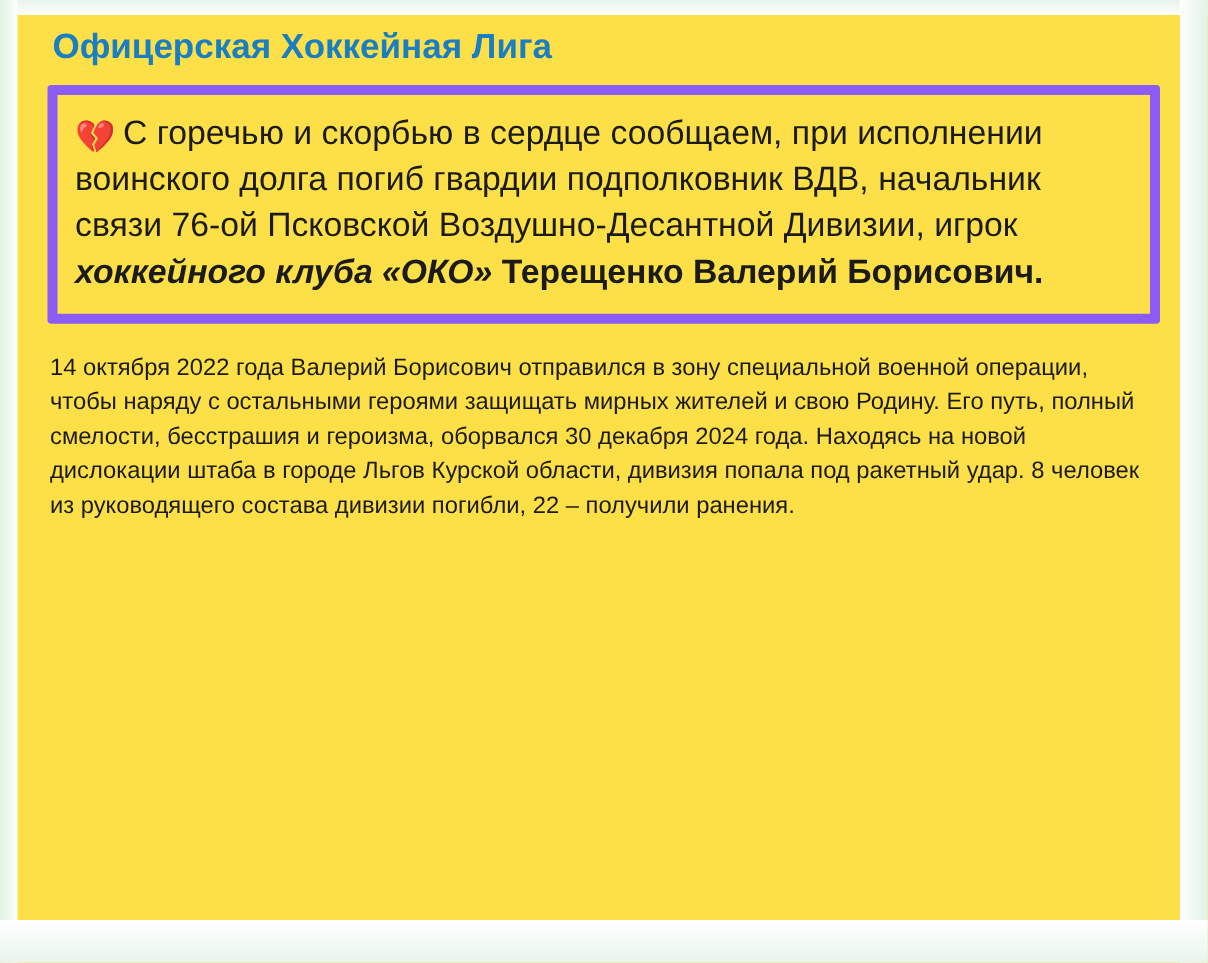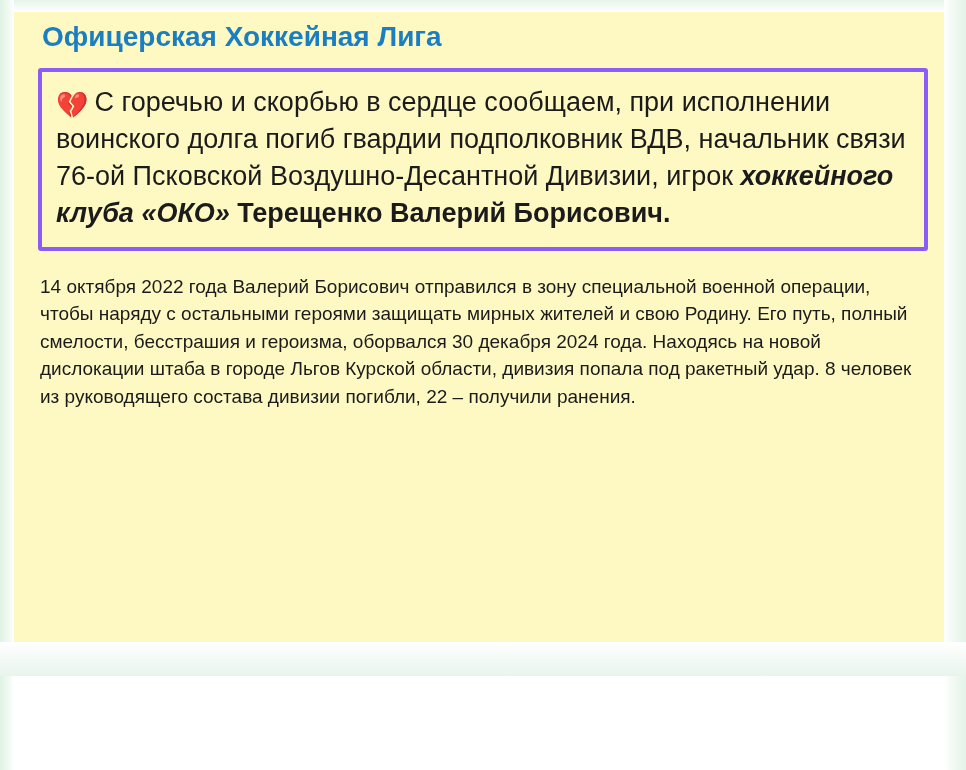--- a/index.html
+++ b/index.html
@@ -9,22 +9,22 @@
   body {
     width: 966px;
     height: 770px;
     background: #ffffff;
     font-family: "Liberation Sans", sans-serif;
     overflow: hidden;
   }
   .screen {
     position: relative;
     width: 966px;
-    height: 676px;
-    background: #fef9c3;
+    height: 770px;
+    background: #fde047;
     box-sizing: border-box;
   }
   
   .bubble-edge-left {
     position: absolute;
     left: 0; top: 0;
     width: 14px; height: 770px;
     background: linear-gradient(to right, #dff2e4 0%, #eef8f0 55%, #ffffff 100%);
   }
   .bubble-edge-right {
@@ -55,21 +55,21 @@
   .channel-title {
     color: #1a7ec2;
     font-size: 28px;
     font-weight: bold;
     line-height: 1.2;
     margin: 0 0 14px 4px;
     white-space: nowrap;
   }
 
   .highlight-box {
-    border: 4px solid #8b5cf6;
+    border: 8px solid #8b5cf6;
     border-radius: 3px;
     padding: 12px 16px 14px 14px;
     margin: 0 0 22px 0;
     box-sizing: border-box;
   }
 
   .para {
     font-size: 27px;
     line-height: 1.38;
     color: #1b1b1b;

